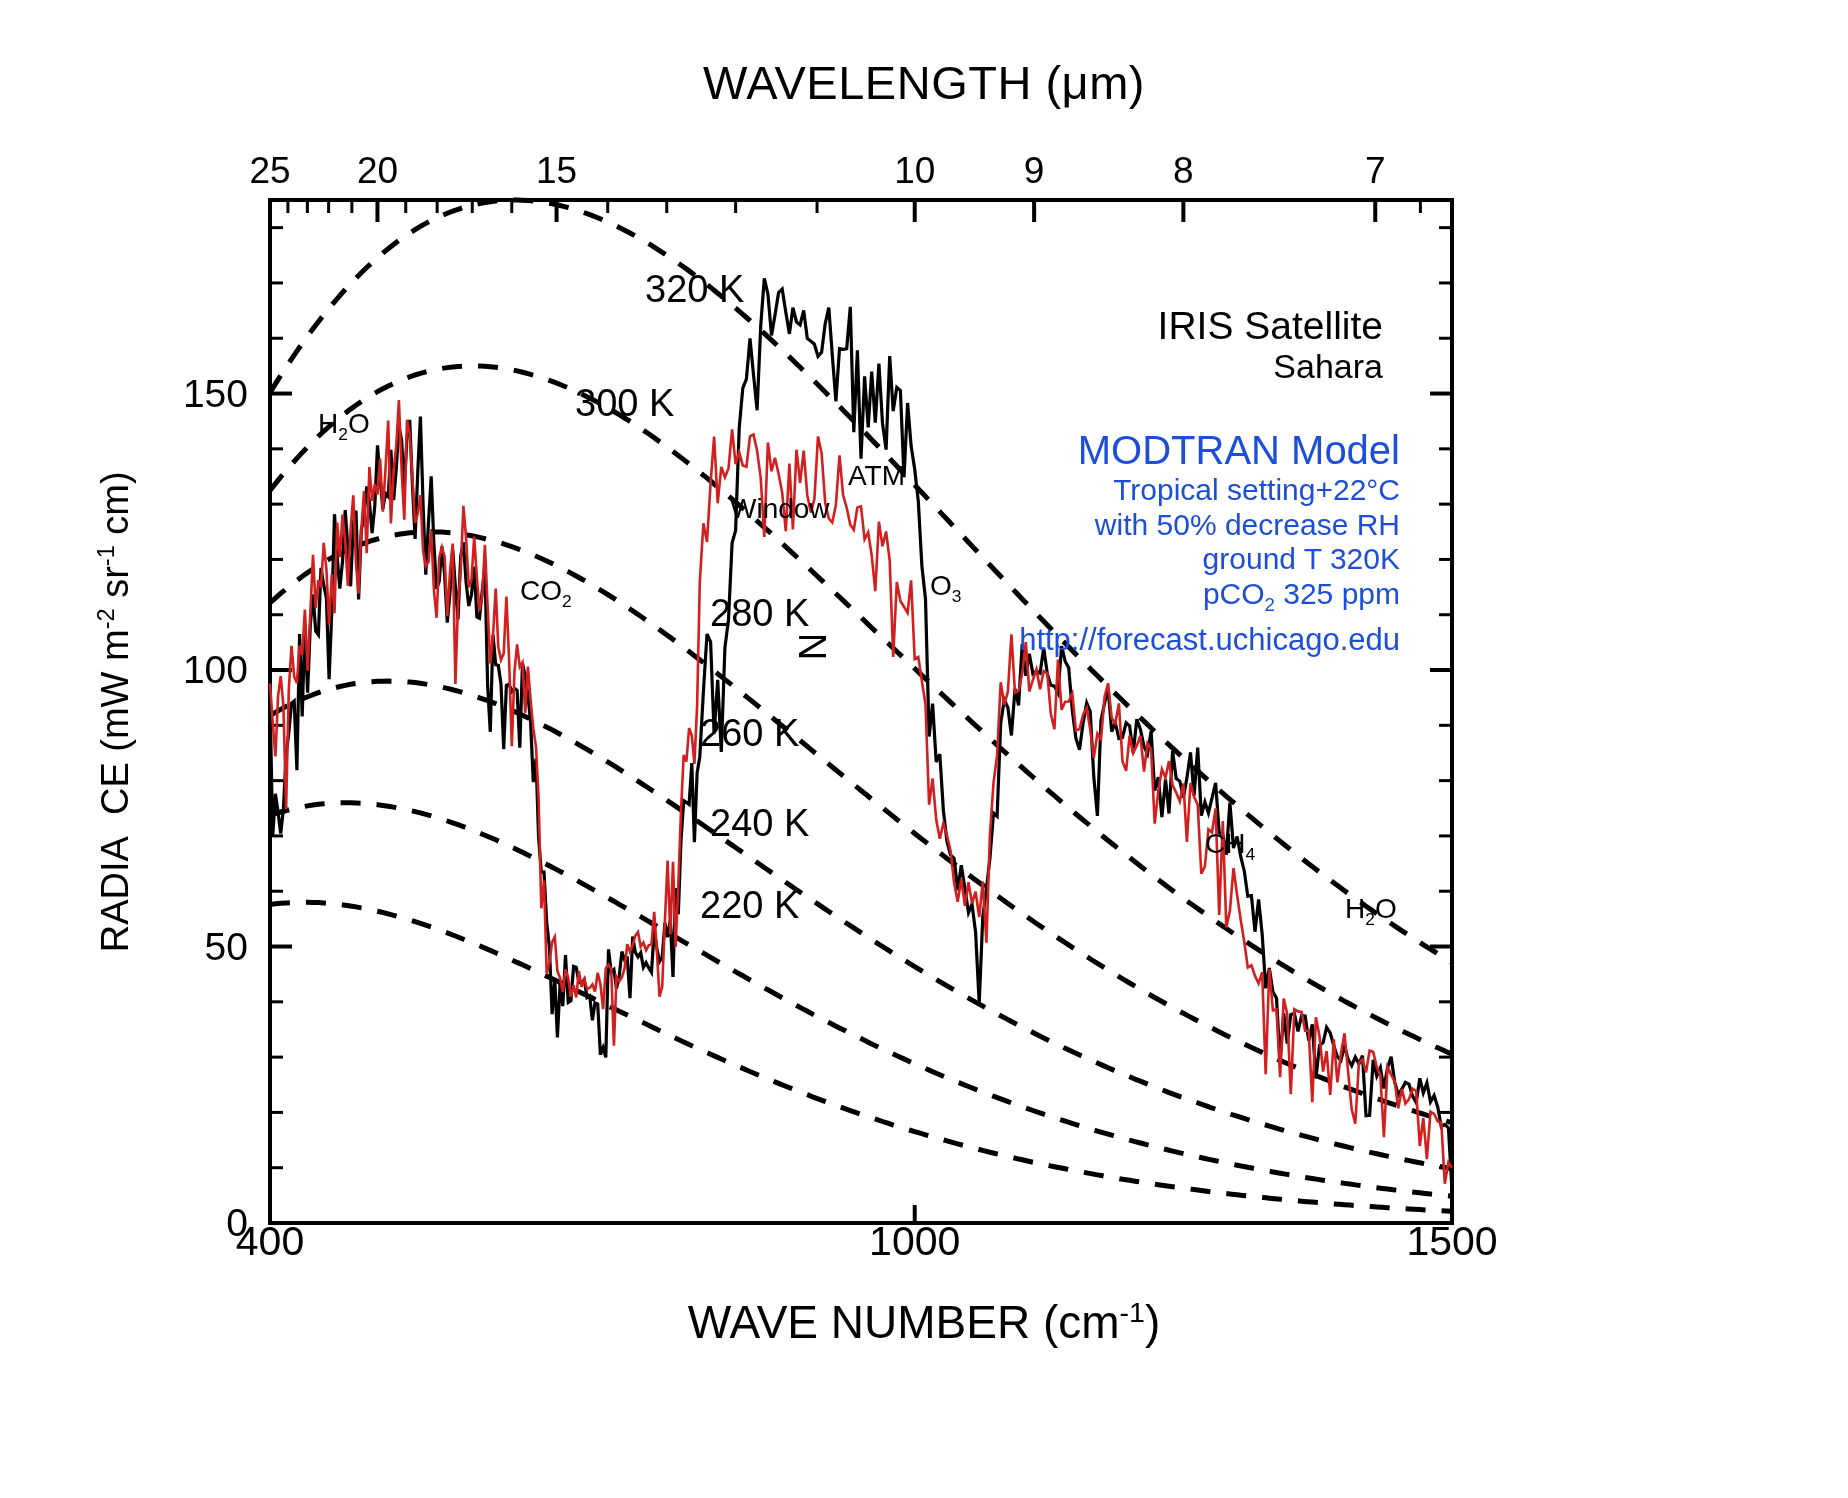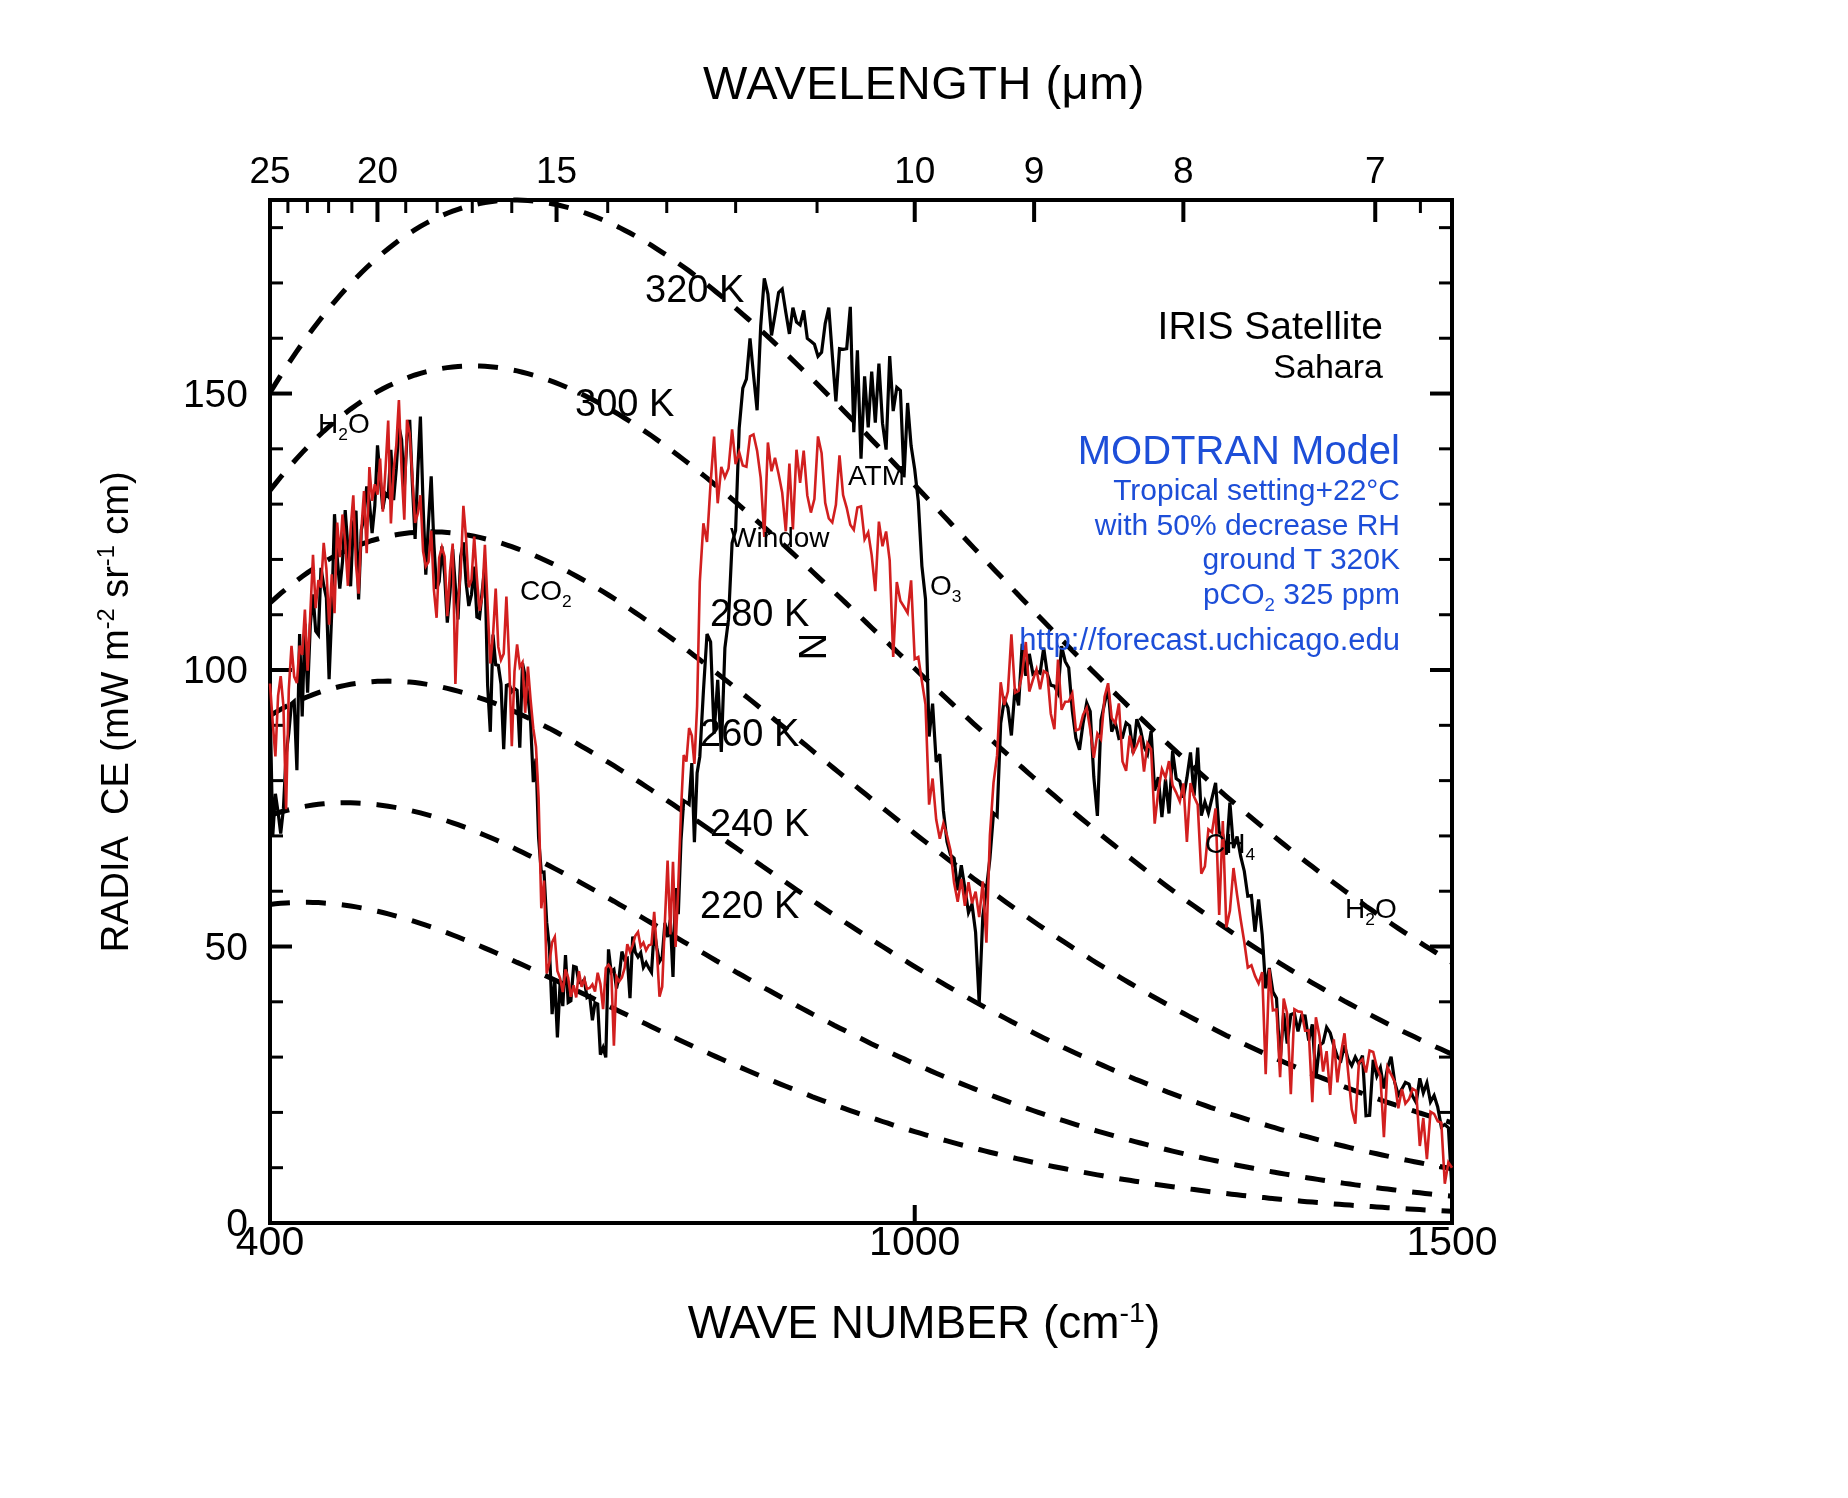--- a/index.html
+++ b/index.html
@@ -186,20 +186,20 @@
   <div class="abs" id="plot-annotations" style="left:0;top:0;width:1848px;height:1498px;">
       <div class="templabel" style="left: 645px; top: 268px;">320 K</div>
       <div class="templabel" style="left: 575px; top: 382px;">300 K</div>
       <div class="templabel" style="left: 710px; top: 592px;">280 K</div>
       <div class="templabel" style="left: 700px; top: 712px;">260 K</div>
       <div class="templabel" style="left: 710px; top: 802px;">240 K</div>
       <div class="templabel" style="left: 700px; top: 884px; text-align: right;">220 K</div>
       <div class="plotlabel" style="left: 318px; top: 408px;">H<sub>2</sub>O</div>
       <div class="plotlabel" style="left: 520px; top: 575px;">CO<sub>2</sub></div>
       <div class="plotlabel" style="left: 804px; top: 460px; margin-left: 44px;">ATM</div>
-      <div class="plotlabel" style="left: 730px; top: 493px; margin-top: 29px;">Window</div>
+      <div class="plotlabel" style="left: 730px; top: 493px;">Window</div>
       <div class="plotlabel" style="left: 930px; top: 570px;">O<sub>3</sub></div>
       <div class="plotlabel" style="left: 1205px; top: 828px;">CH<sub>4</sub></div>
       <div class="plotlabel" style="left: 1345px; top: 893px;">H<sub>2</sub>O</div>
       <div class="nmark" style="left: 800px; top: 625px;">N</div>
     </div>
 
 </div>
 
 </body></html>

